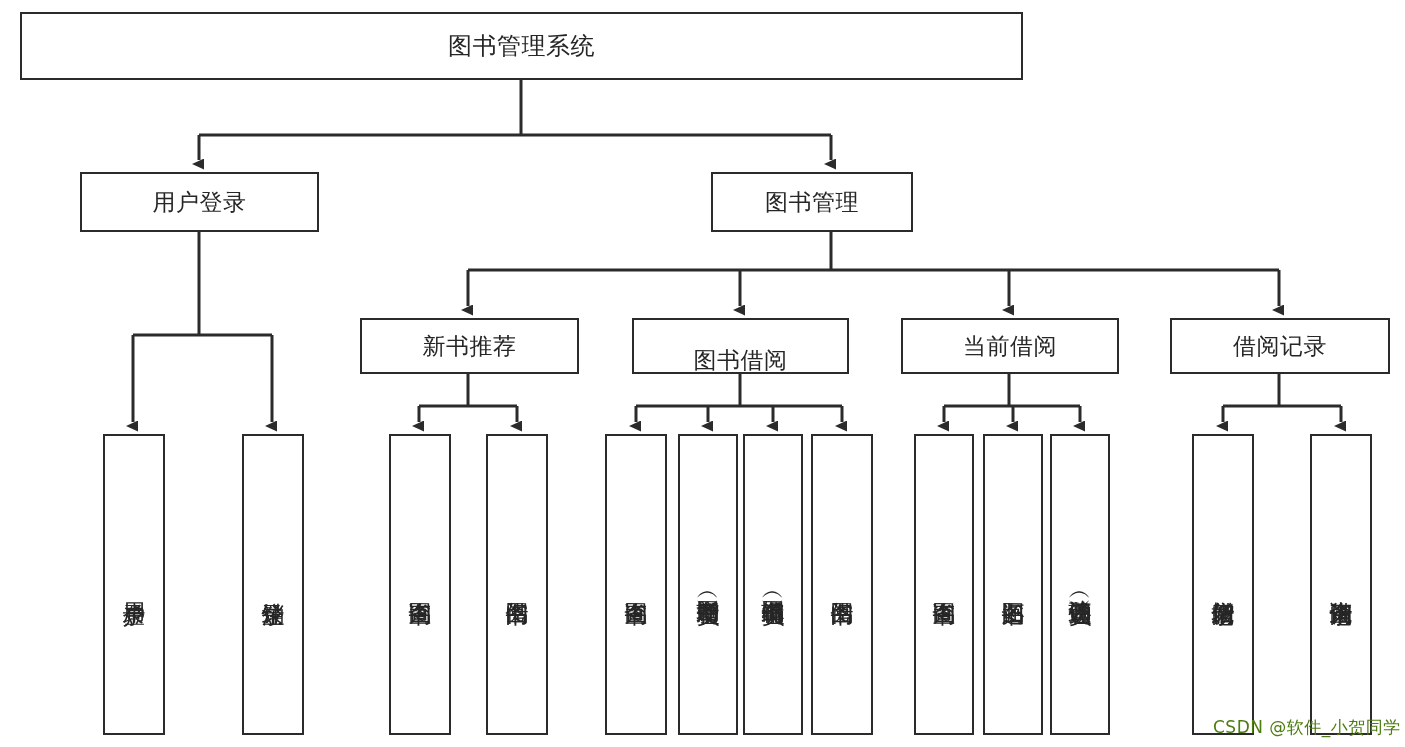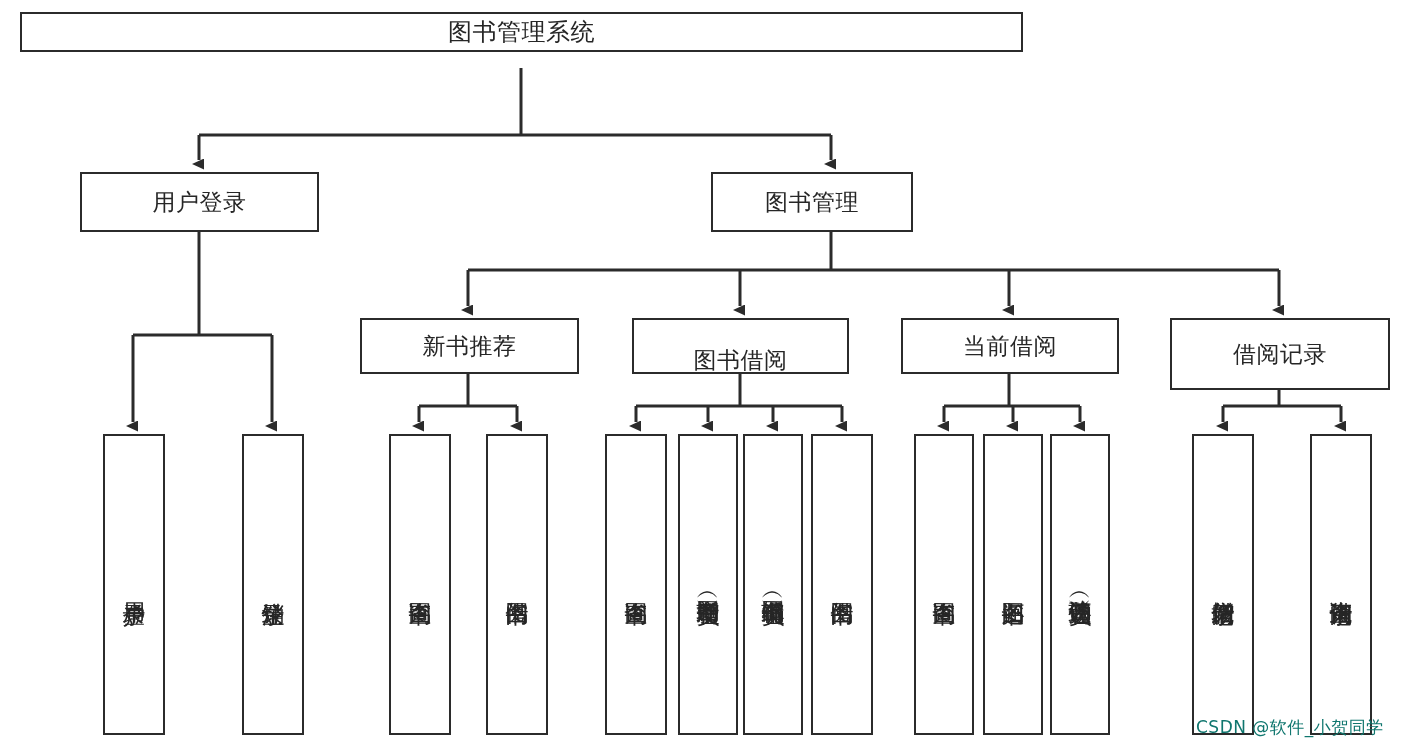--- a/index.html
+++ b/index.html
@@ -48,24 +48,25 @@
   .node.vertical .label {
     writing-mode: vertical-rl;
     text-orientation: upright;
     font-size: 23px;
     line-height: 1.18;
     max-height: 100%;
   }
   .node.root .label { font-size: 24px; }
   .watermark {
     position: absolute;
-    color: #0f766e;
+    color: #4d7c0f;
     font-size: 17px;
     white-space: nowrap;
     letter-spacing: 0.5px;
+    margin-left: 17px;
   }
 </style>
 </head>
 <body>
 
 <div id="canvas">
 
   <svg id="edges" viewBox="0 0 1405 747">
     <defs>
       <marker id="arrow" markerWidth="12" markerHeight="12" refX="1.5" refY="5" orient="auto" markerUnits="userSpaceOnUse">
@@ -109,41 +110,41 @@
       <path d="M1013,406 L1013,422" marker-end="url(#arrow)"></path>
       <path d="M1080,406 L1080,422" marker-end="url(#arrow)"></path>
 
       <path d="M1279,374 L1279,406"></path>
       <path d="M1223,406 L1341,406"></path>
       <path d="M1223,406 L1223,422" marker-end="url(#arrow)"></path>
       <path d="M1341,406 L1341,422" marker-end="url(#arrow)"></path>
     </g>
   </svg>
 
-  <div class="node horizontal root" style="left:20px; top:12px; width:1003px; height:40px;">
+  <div class="node horizontal root" style="left:20px; top:12px; width:1003px; height:68px;">
     <span class="label">图书管理系统</span>
   </div>
 
   <div class="node horizontal" style="left:80px; top:172px; width:239px; height:60px;">
     <span class="label">用户登录</span>
   </div>
   <div class="node horizontal" style="left:711px; top:172px; width:202px; height:60px;">
     <span class="label">图书管理</span>
   </div>
 
   <div class="node horizontal" style="left:360px; top:318px; width:219px; height:56px;">
     <span class="label">新书推荐</span>
   </div>
   <div class="node horizontal" style="left:632px; top:318px; width:217px; height:56px;align-items:flex-end;">
     <span class="label">图书借阅</span>
   </div>
   <div class="node horizontal" style="left:901px; top:318px; width:218px; height:56px;justify-content:center;">
     <span class="label">当前借阅</span>
   </div>
-  <div class="node horizontal" style="left:1170px; top:318px; width:220px; height:72px;">
+  <div class="node horizontal" style="left:1170px; top:318px; width:220px; height:56px;">
     <span class="label">借阅记录</span>
   </div>
 
   <div class="node vertical" style="left:103px; top:434px; width:62px; height:301px;">
     <span class="label">用户登录</span>
   </div>
   <div class="node vertical" style="left:242px; top:434px; width:62px; height:301px;">
     <span class="label">注销登录</span>
   </div>
 

